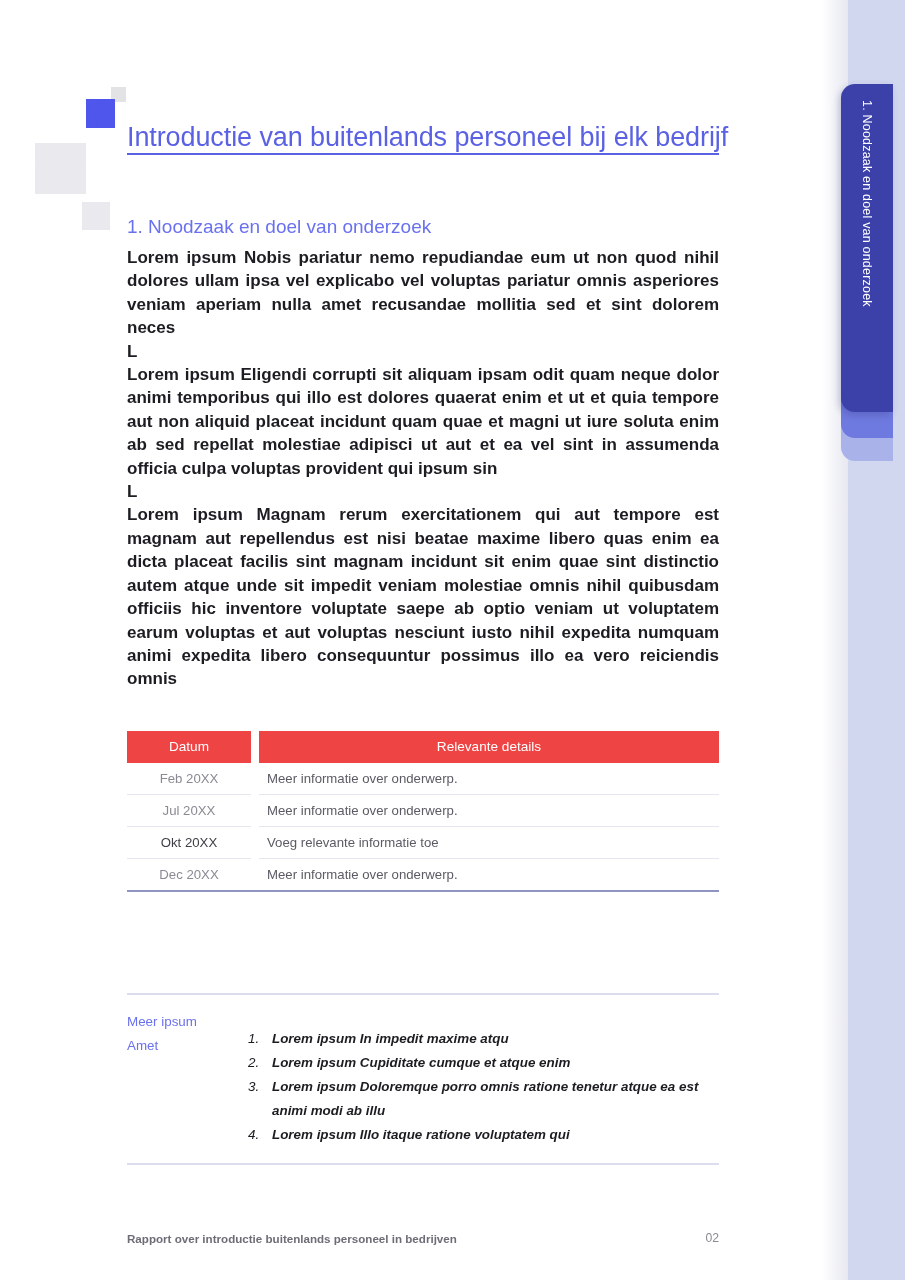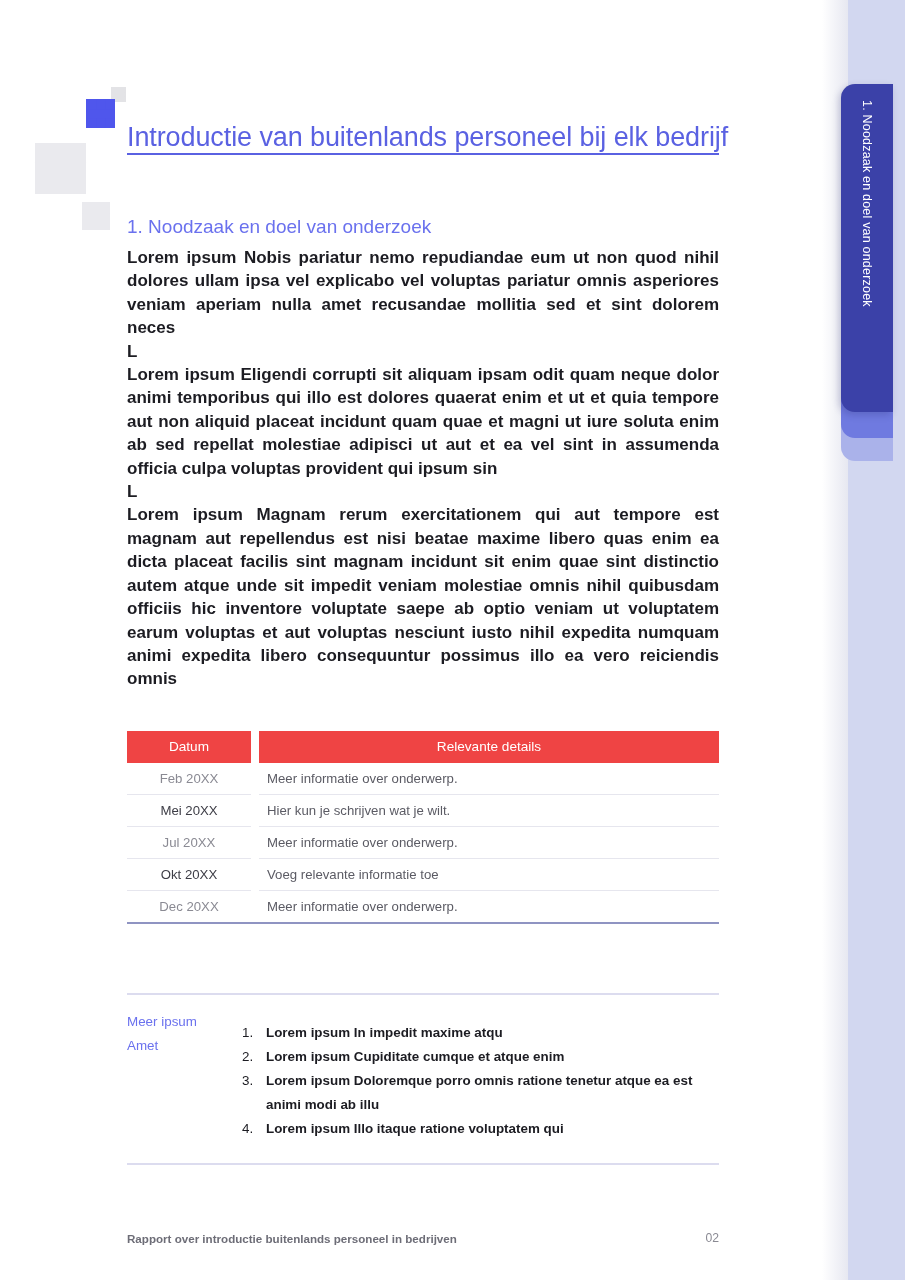--- a/index.html
+++ b/index.html
@@ -282,24 +282,25 @@
     display: flex;
   }
   .list-label {
     width: 97px;
     flex: 0 0 97px;
     font-size: 13.4px;
     line-height: 24px;
     color: #6a71ee;
   }
   ol.numbered {
-    margin: 11px;
+    margin: 17px;
     padding: 0 0 0 22px;
     list-style-position: outside;
     flex: 1 1 auto;
+    font-style: italic;
   }
   ol.numbered li {
     font-size: 13.4px;
     line-height: 23.5px;
     font-weight: bold;
     color: #1c1c22;
     padding-left: 9px;
     margin-bottom: 0.5px;
   }
   ol.numbered li::marker {
@@ -366,25 +367,20 @@
           <th class="col-date">Datum</th>
           <th class="spacer-head"></th>
           <th>Relevante details</th>
         </tr>
       </thead>
       <tbody>
         <tr>
           <td class="cell-date">Feb 20XX</td>
           <td class="spacer"></td>
           <td class="cell-detail">Meer informatie over onderwerp.</td>
-        </tr>
-        <tr class="row-dark">
-          <td class="cell-date">Mei 20XX</td>
-          <td class="spacer"></td>
-          <td class="cell-detail">Hier kun je schrijven wat je wilt.</td>
         </tr>
         <tr>
           <td class="cell-date">Jul 20XX</td>
           <td class="spacer"></td>
           <td class="cell-detail">Meer informatie over onderwerp.</td>
         </tr>
         <tr class="row-dark">
           <td class="cell-date">Okt 20XX</td>
           <td class="spacer"></td>
           <td class="cell-detail">Voeg relevante informatie toe</td>

